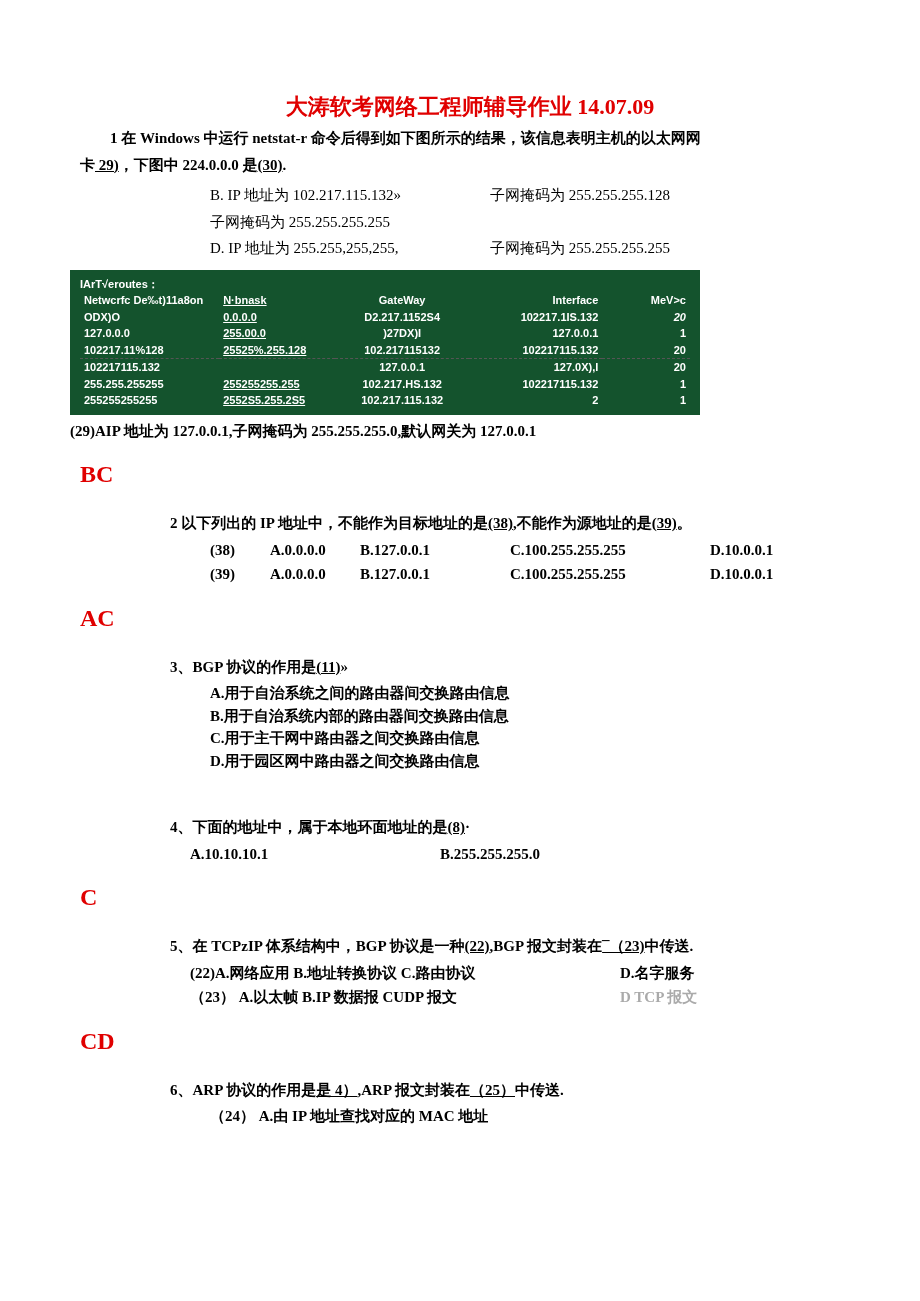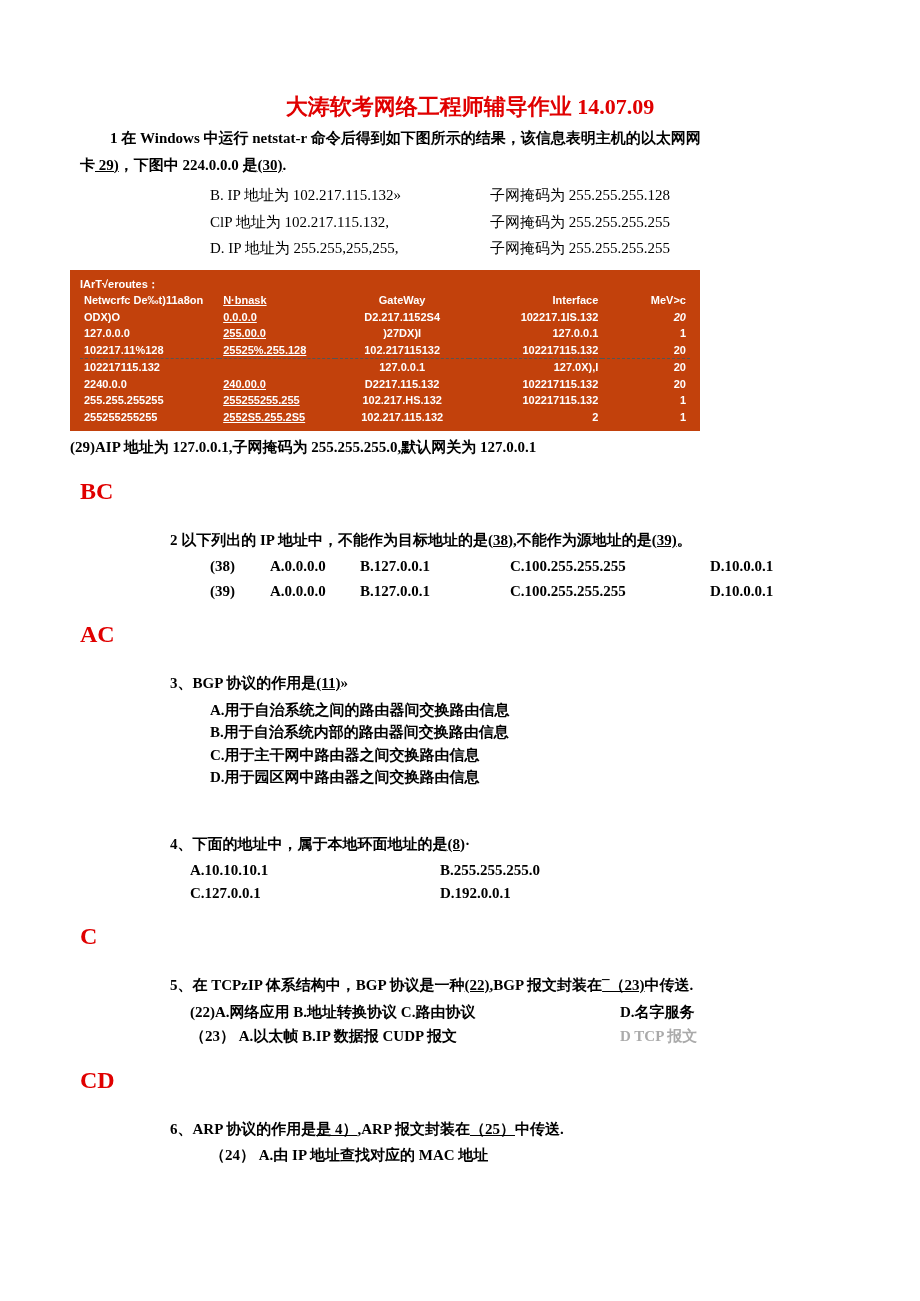--- a/index.html
+++ b/index.html
@@ -26,21 +26,21 @@
   .indent2 { margin-left: 100px; }
   .u { text-decoration: underline; }
   .ans {
     color: #e00000;
     font-size: 24px;
     font-weight: bold;
     margin: 14px 0 20px -30px;
   }
   
   .rtable {
-    background: #c2410c;
+    background: #14532d;
     color: #fff;
     font-family: Arial, sans-serif;
     font-size: 11px;
     padding: 6px 10px 6px 10px;
     margin: 10px 0 5px -40px;
     width: 630px;
     box-sizing: border-box;
   }
   .rtable .hdr { font-weight: bold; }
   .rtable table { width: 100%; border-collapse: collapse; table-layout: fixed; }
@@ -83,21 +83,20 @@
 <div class="para bold" style="margin-left:-30px;">
   <span>卡</span><span class="u">  29)</span><span>，下图中 224.0.0.0 是</span><span class="u">(30)</span><span>.</span>
 </div>
 
 <div class="q1-opts">
   <div class="r">
       <span class="a">B. IP 地址为 102.217.115.132»</span>
       <span class="b">子网掩码为 255.255.255.128</span>
     </div>
   <div class="r">
-      <span class="a">ClP 地址为 102.217.115.132,</span>
       <span class="b">子网掩码为 255.255.255.255</span>
     </div>
   <div class="r">
       <span class="a">D. IP 地址为 255.255,255,255,</span>
       <span class="b">子网掩码为 255.255.255.255</span>
     </div>
 </div>
 
 <div class="rtable">
   <div class="hdr">IArT√eroutes：</div>
@@ -132,27 +131,20 @@
           <td class="c5">20</td>
         </tr>
     <tr class="dash">
           <td class="c1">102217115.132</td>
           <td class="c2"></td>
           <td class="c3">127.0.0.1</td>
           <td class="c4">127.0X),I</td>
           <td class="c5">20</td>
         </tr>
     <tr>
-          <td class="c1">2240.0.0</td>
-          <td class="c2">240.00.0</td>
-          <td class="c3">D2217.115.132</td>
-          <td class="c4">102217115.132</td>
-          <td class="c5">20</td>
-        </tr>
-    <tr>
           <td class="c1">255.255.255255</td>
           <td class="c2">255255255.255</td>
           <td class="c3">102.217.HS.132</td>
           <td class="c4">102217115.132</td>
           <td class="c5">1</td>
         </tr>
     <tr>
           <td class="c1">255255255255</td>
           <td class="c2">2552S5.255.2S5</td>
           <td class="c3">102.217.115.132</td>
@@ -198,24 +190,20 @@
 <div class="small-gap"></div>
 
 <div class="para bold indent1">
   <span>4、下面的地址中，属于本地环面地址的是</span><span class="u">(8)</span><span>·</span>
 </div>
 <div class="q4">
   <div class="r">
       <span>A.10.10.10.1</span>
       <span>B.255.255.255.0</span>
     </div>
-  <div class="r">
-      <span>C.127.0.0.1</span>
-      <span>D.192.0.0.1</span>
-    </div>
 </div>
 <div class="ans">C</div>
 
 <div class="para bold indent1">
   <span>5、在 TCPzIP 体系结构中，BGP 协议是一种</span><span class="u">(22)</span><span>,BGP 报文封装在</span><span class="u">¯（23)</span><span>中传送.</span>
 </div>
 <div class="q5">
   <div class="r">
       <span>(22)A.网络应用 B.地址转换协议 C.路由协议</span>
       <span>D.名字服务</span>

